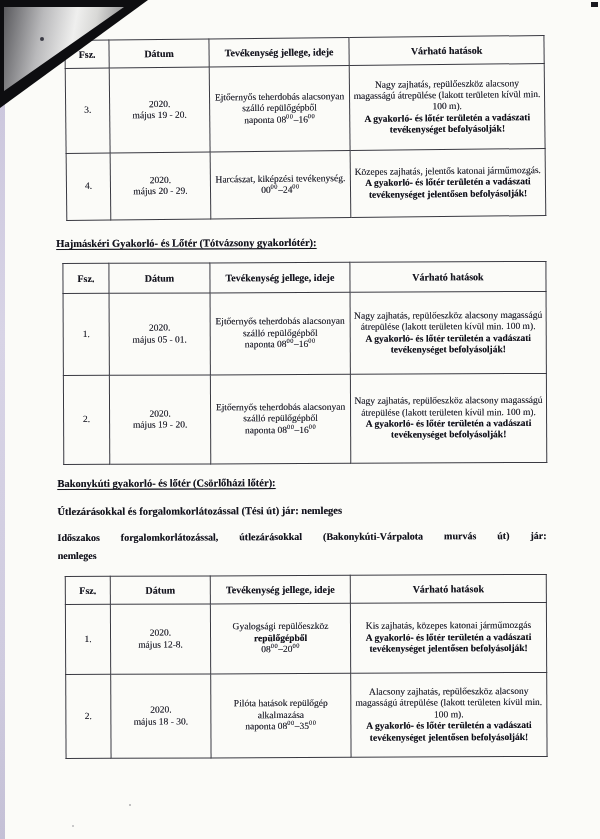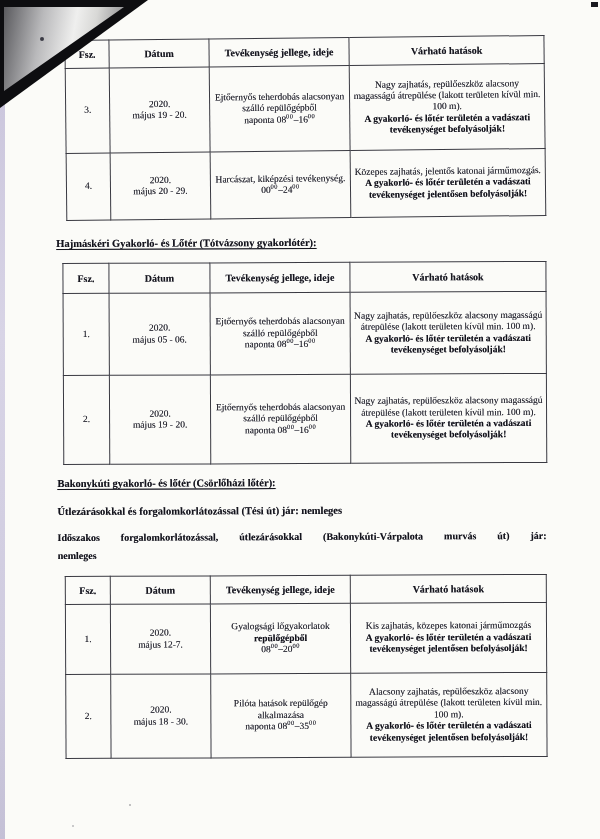--- a/index.html
+++ b/index.html
@@ -112,21 +112,21 @@
         <tr style="height:30px">
       <th>Fsz.</th>
       <th>Dátum</th>
       <th>Tevékenység jellege, ideje</th>
       <th>Várható hatások</th>
     </tr>
     <tr style="height:82px">
       <td>1.</td>
       <td>
         <span class="blk">2020.</span>
-        <span class="blk">május 05 - 06.</span>
+        <span class="blk">május 05 - 01.</span>
       </td>
       <td>
         <span class="blk">Ejtőernyős teherdobás alacsonyan szálló repülőgépből</span>
         <span class="blk"><span>naponta 08</span><sup>00</sup><span>–16</span><sup>00</sup></span>
       </td>
       <td>
         <span class="blk">Nagy zajhatás, repülőeszköz alacsony magasságú átrepülése (lakott területen kívül min. 100 m).</span>
         <span class="blk bold">A gyakorló- és lőtér területén a vadászati tevékenységet befolyásolják!</span>
       </td>
     </tr>
@@ -168,24 +168,24 @@
         <tr style="height:28px">
       <th>Fsz.</th>
       <th>Dátum</th>
       <th>Tevékenység jellege, ideje</th>
       <th>Várható hatások</th>
     </tr>
     <tr style="height:70px">
       <td>1.</td>
       <td>
         <span class="blk">2020.</span>
-        <span class="blk">május 12-7.</span>
-      </td>
-      <td>
-        <span class="blk">Gyalogsági lőgyakorlatok</span>
+        <span class="blk">május 12-8.</span>
+      </td>
+      <td>
+        <span class="blk">Gyalogsági repülőeszköz</span>
         <span class="blk bold">repülőgépből</span>
         <span class="blk"><span>08</span><sup>00</sup><span>–20</span><sup>00</sup></span>
       </td>
       <td>
         <span class="blk">Kis zajhatás, közepes katonai járműmozgás</span>
         <span class="blk bold">A gyakorló- és lőtér területén a vadászati tevékenységet jelentősen befolyásolják!</span>
       </td>
     </tr>
     <tr style="height:84px">
       <td>2.</td>

